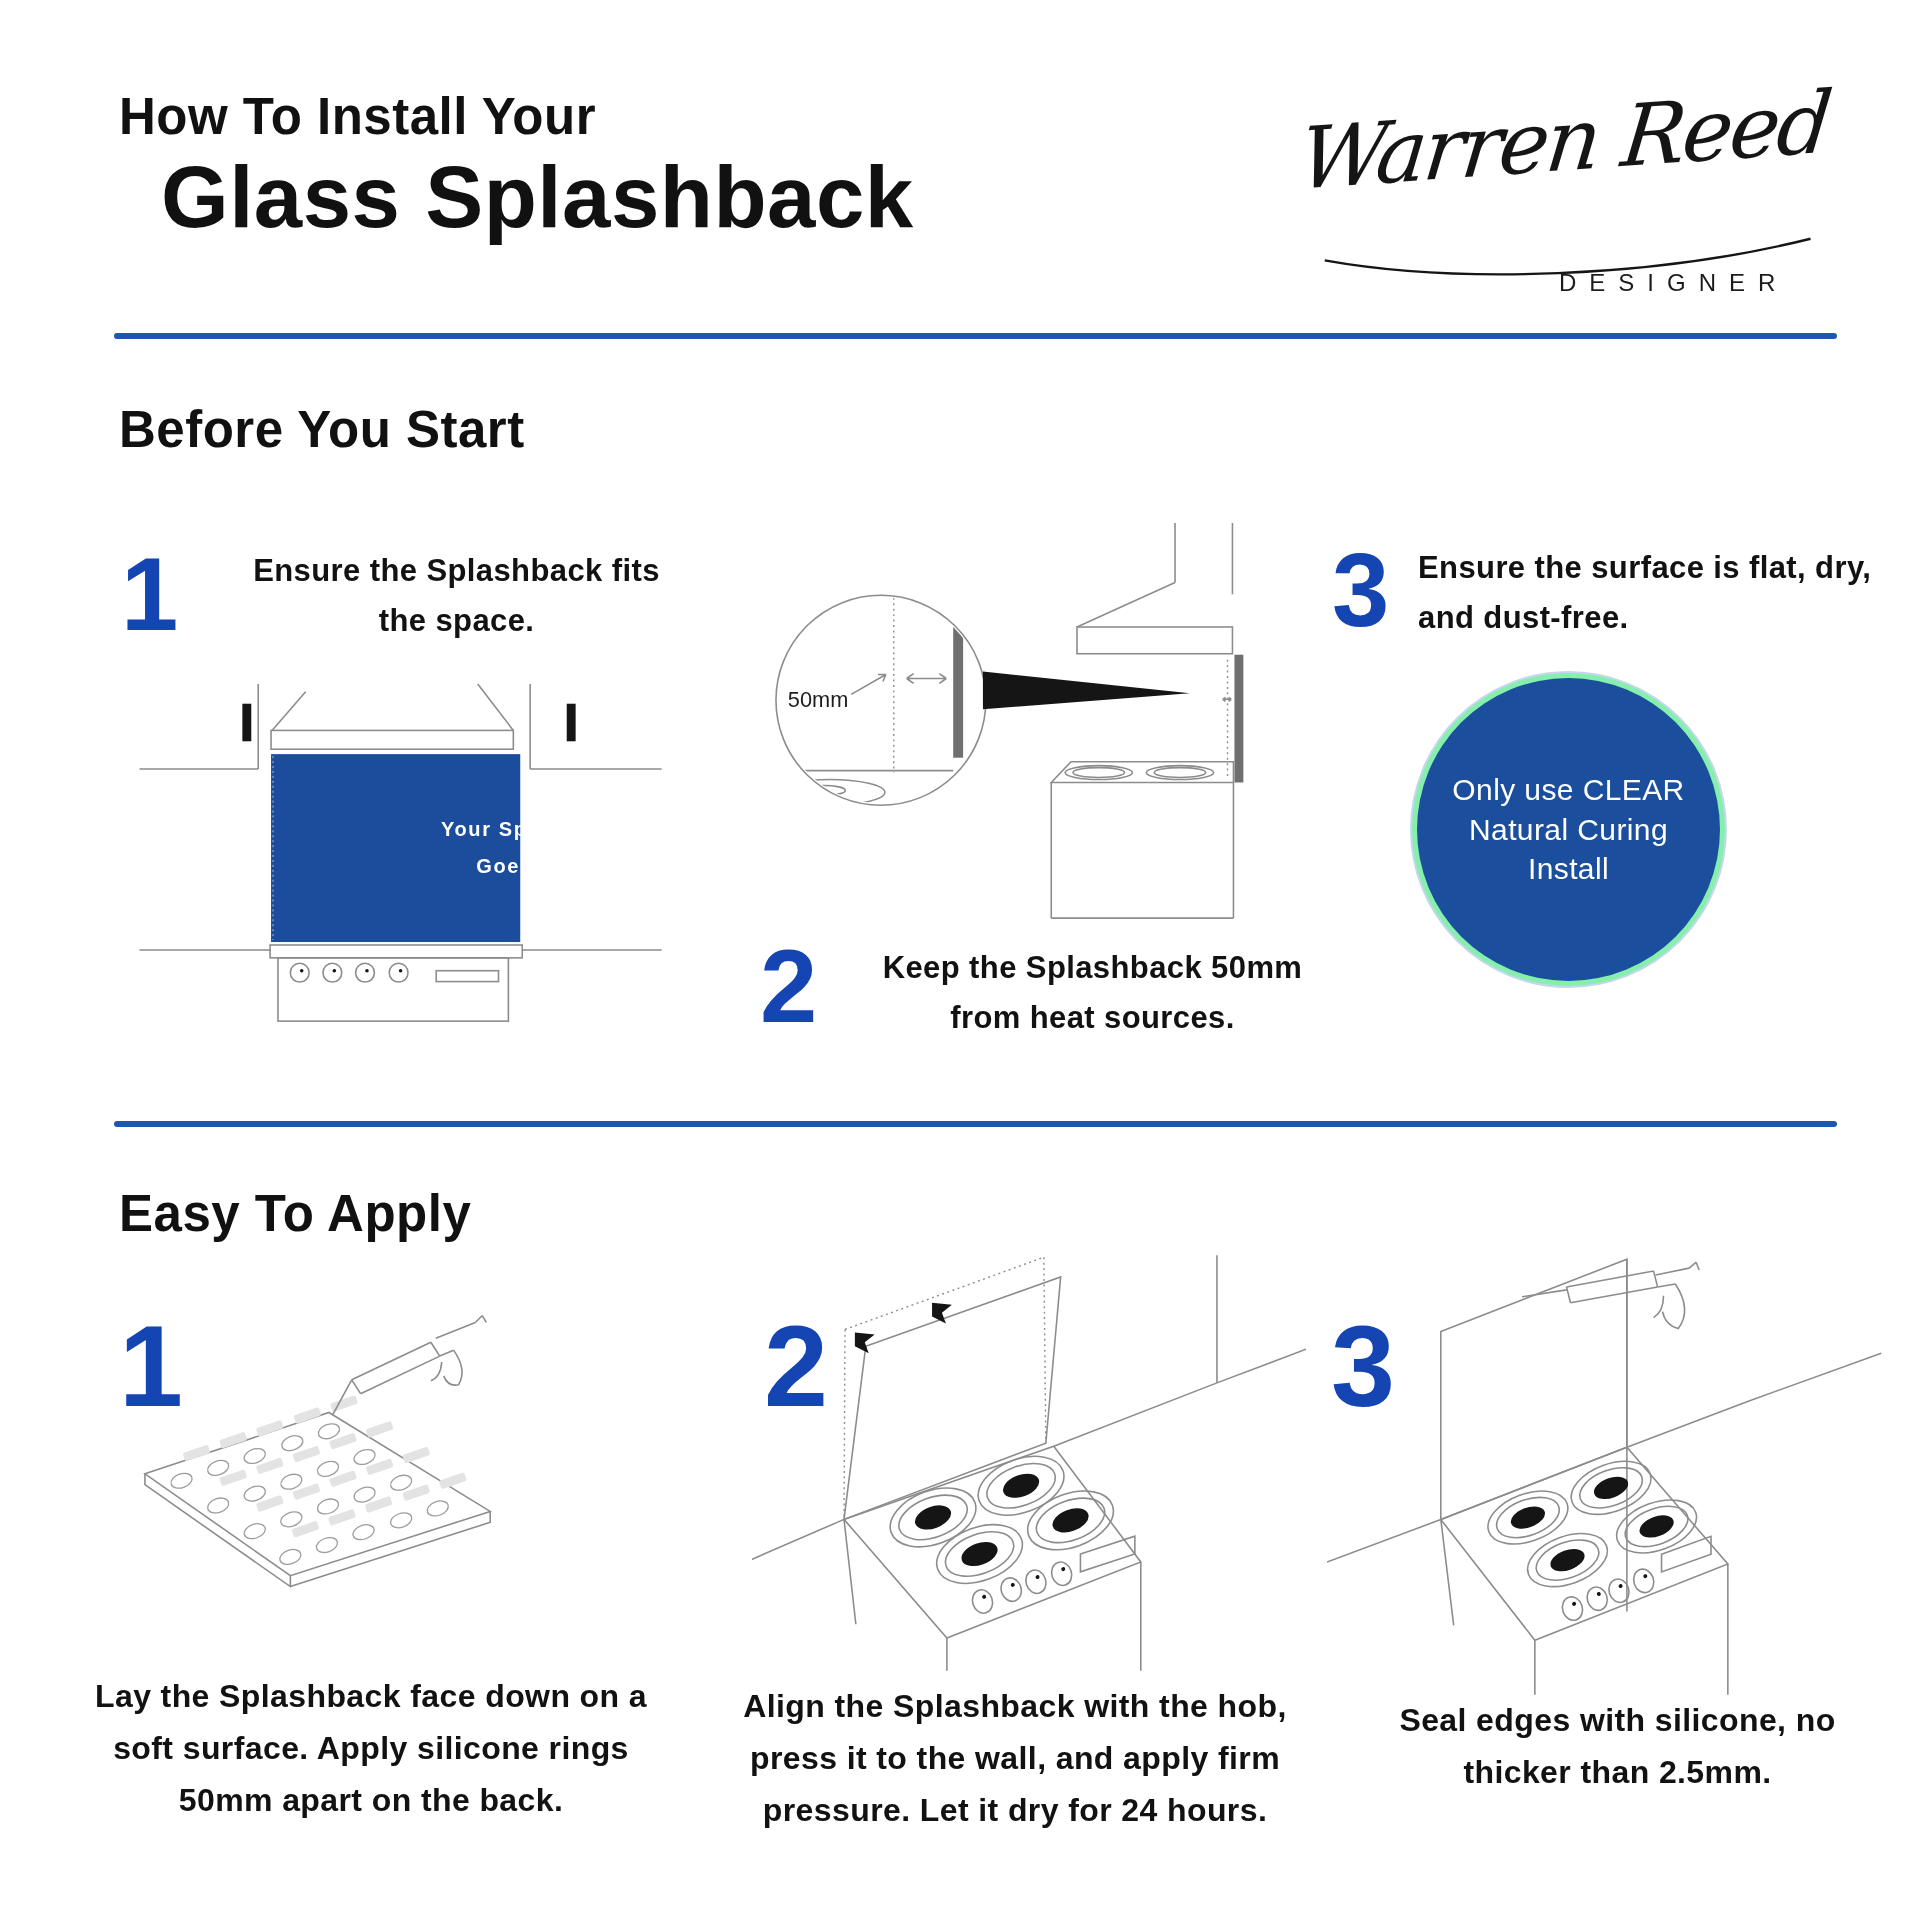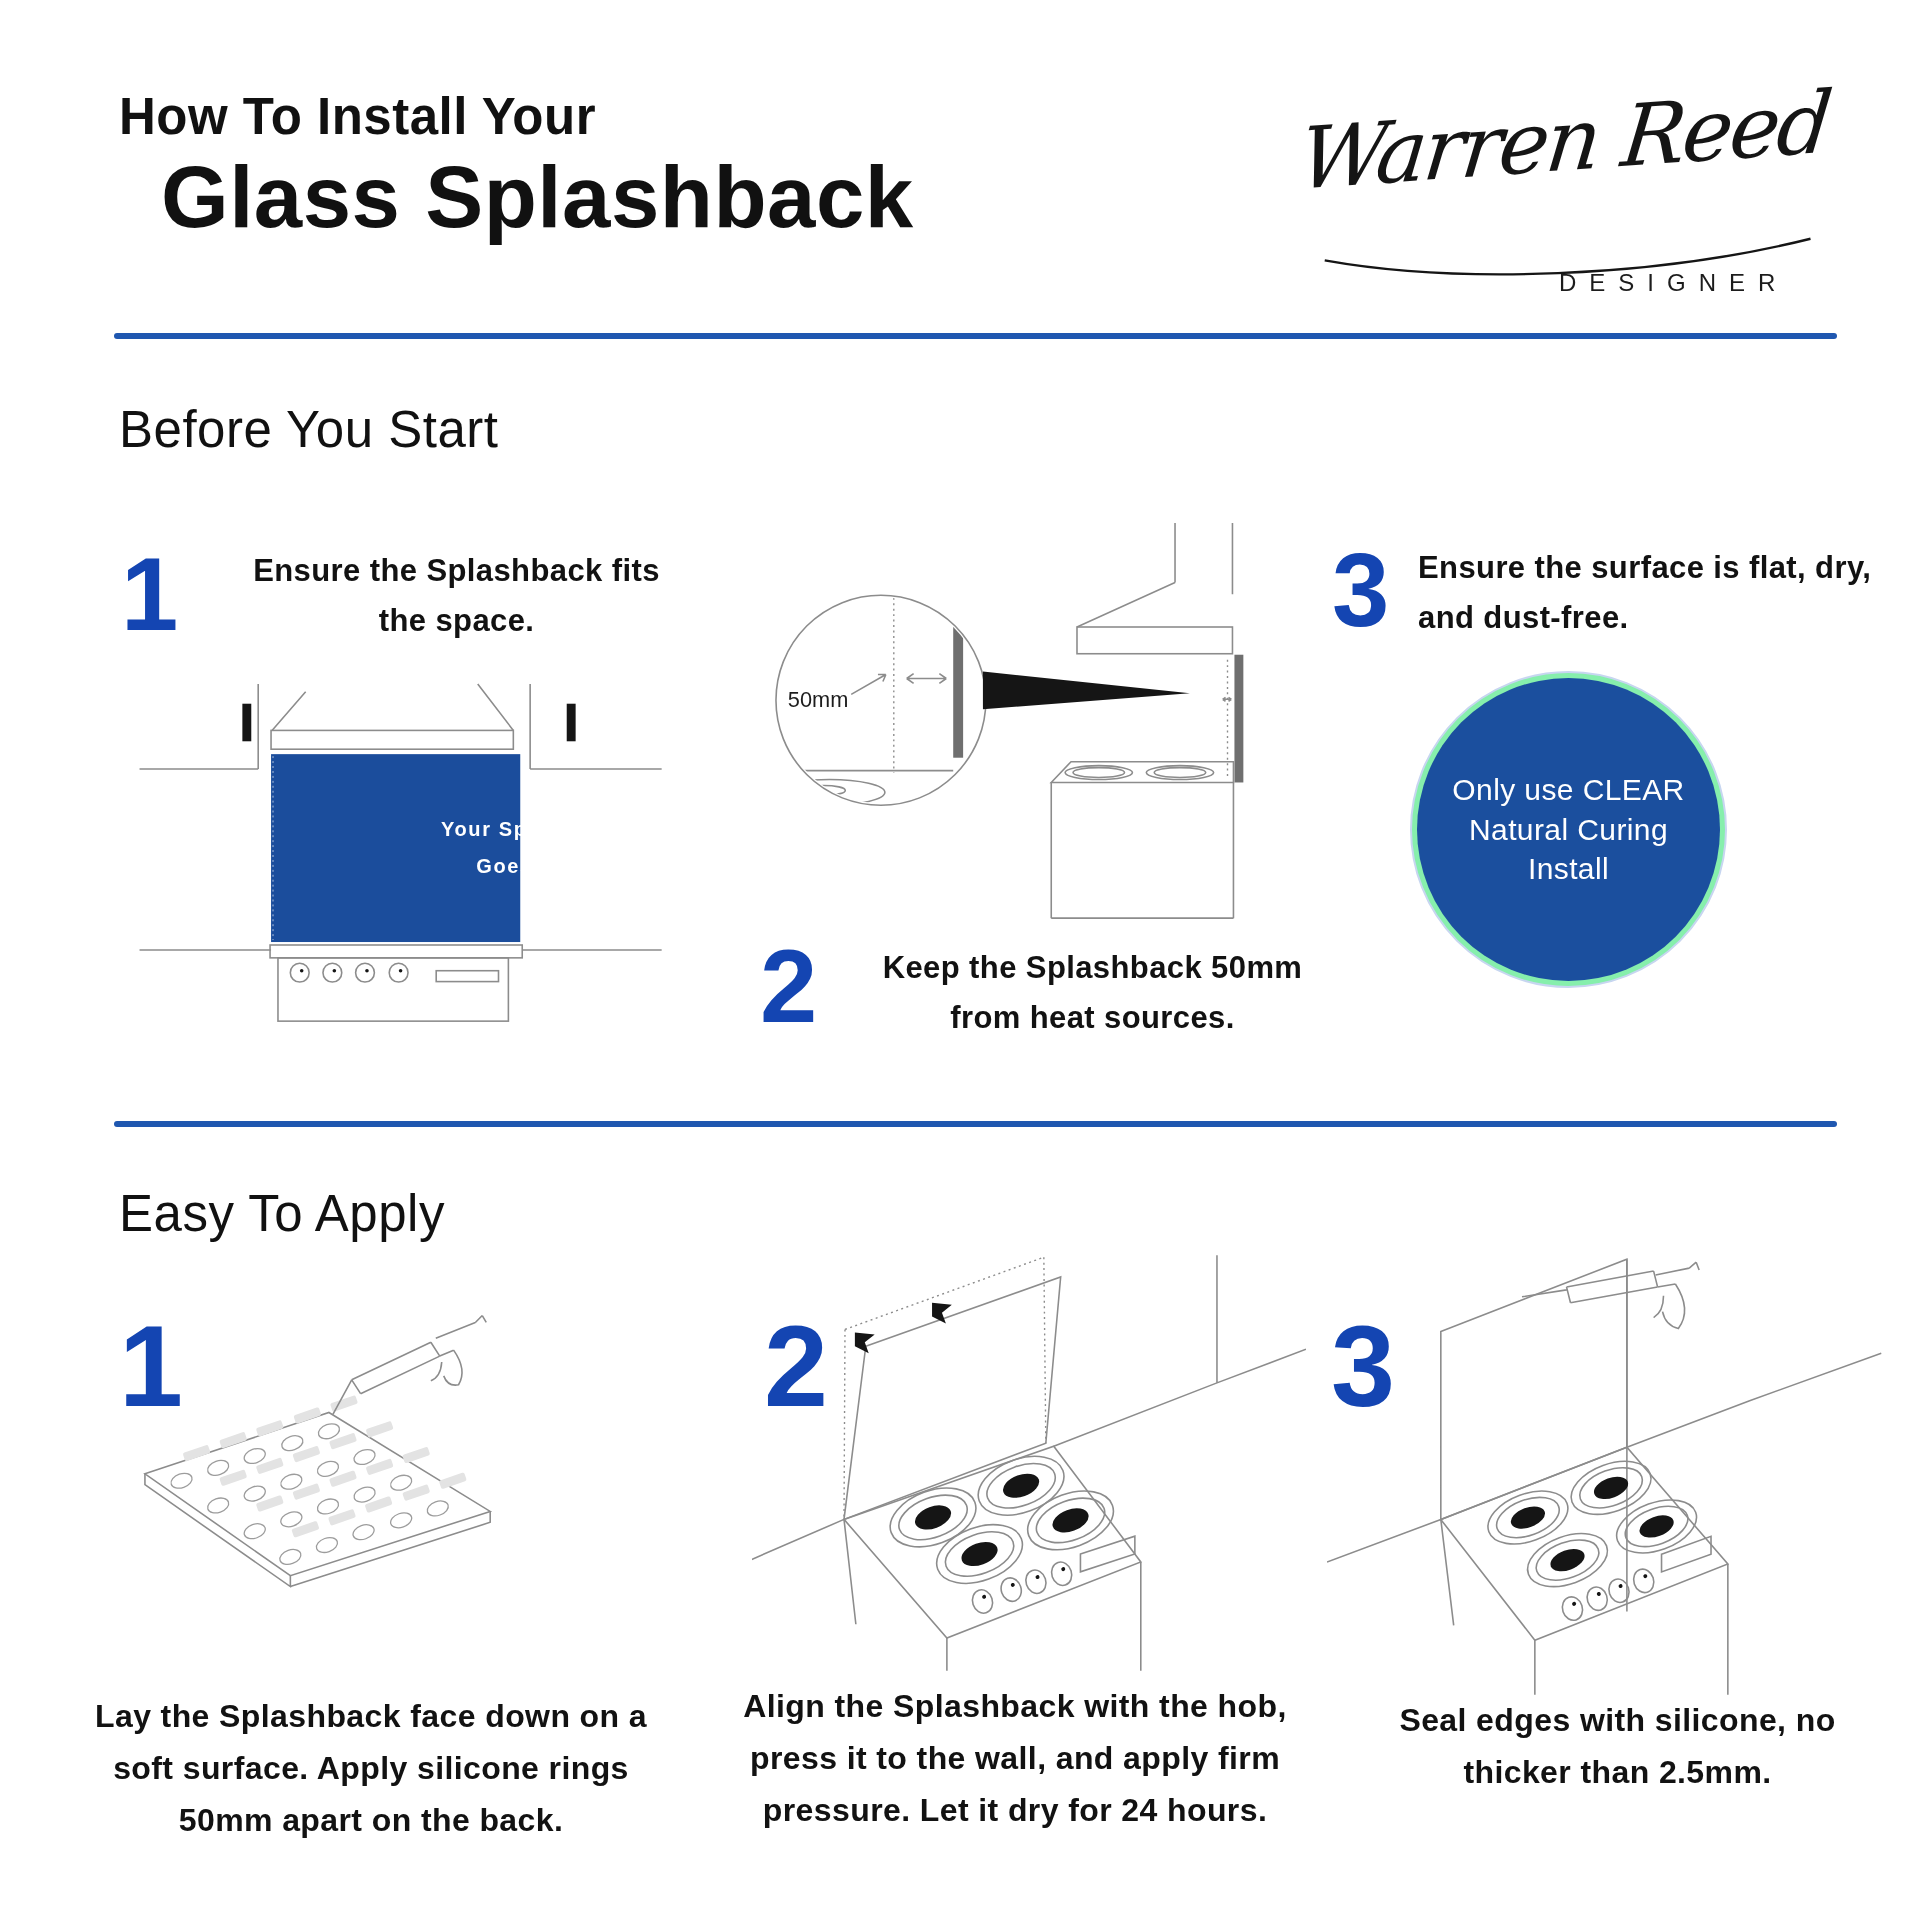--- a/index.html
+++ b/index.html
@@ -24,21 +24,21 @@
   }
   .logo-swash { left:1317px; top:223px; }
   .logo-sub {
     left:1525px; top:269px; font-size:24px; letter-spacing:13px; color:#1c1c1c; font-weight:400;margin-left:34px;
   }
 
   .divider { left:114px; width:1723px; height:6px; background:#1f57b0; border-radius:3px; }
   .divider-1 { top:333px; }
   .divider-2 { top:1121px; }
 
-  .section-title { font-size:51px; font-weight:400; letter-spacing:0.5px; }
+  .section-title { font-size:51px; font-weight:700; letter-spacing:0.5px; }
   .sec1 { left:119px; top:400px; }
   .sec2 { left:119px; top:1184px; }
 
   .step-num { color:#1445b2; font-weight:700; line-height:1; }
   .num-md { font-size:103px; }
   .num-lg { font-size:115px; }
 
   .step-text {
     font-weight:700; font-size:31px; line-height:1.6; letter-spacing:0.4px; color:#121212;
   }
@@ -222,21 +222,21 @@
         <use href="#rd" x="227" y="276"></use>
         <use href="#rd" x="265" y="264"></use>
         <use href="#rd" x="302" y="252"></use>
     </g>
     <g>
       <path class="ln" d="M196,157 L215,122 M215,122 L295,84 M224,136 L304,98 M215,122 L224,136 M295,84 L304,98"></path>
       <path class="ln" d="M300,80 L340,64 M340,64 l7,-7 M347,57 l4,7"></path>
       <path class="ln" d="M304,98 L318,92 M318,92 q14,20 5,35 q-11,2 -15,-9 M306,104 q-1,15 -11,19"></path>
     </g>
   </svg>
-  <div class="abs caption" style="left:94px; top:1671px; width:554px;margin-top:20px;">Lay the Splashback face down on a soft surface. Apply silicone rings 50mm apart on the back.</div>
+  <div class="abs caption" style="left:94px; top:1671px; width:554px;">Lay the Splashback face down on a soft surface. Apply silicone rings 50mm apart on the back.</div>
 
   <div class="abs step-num num-lg" style="left:764px; top:1309px;">2</div>
 
   <svg class="abs" style="left:752px; top:1255px;" width="554" height="416" viewBox="0 0 560 420">
     <g>
       <path class="lnd" d="M94,75 L295,2 M94,75 L93,267 M295,2 L297,190"></path>
     </g>
     <polygon class="ln" points="115,92 312,22 297,190 93,267" fill="#ffffff"></polygon>
     <polygon class="blk" points="104,78 124,80 114,88 118,99 104,92"></polygon>
     <polygon class="blk" points="182,48 202,50 192,58 196,69 182,62"></polygon>

